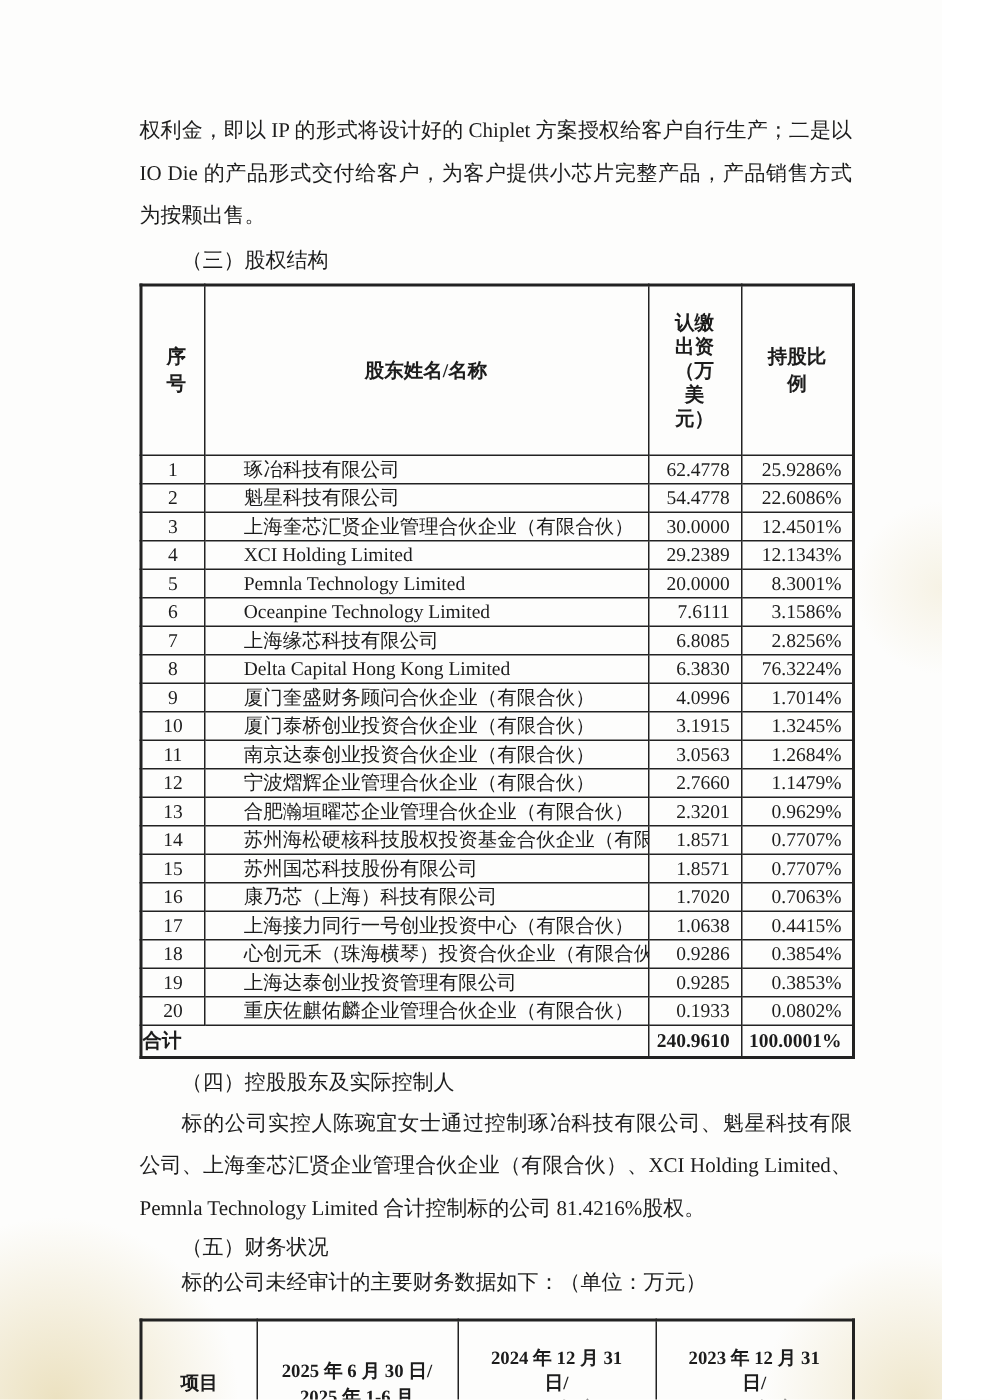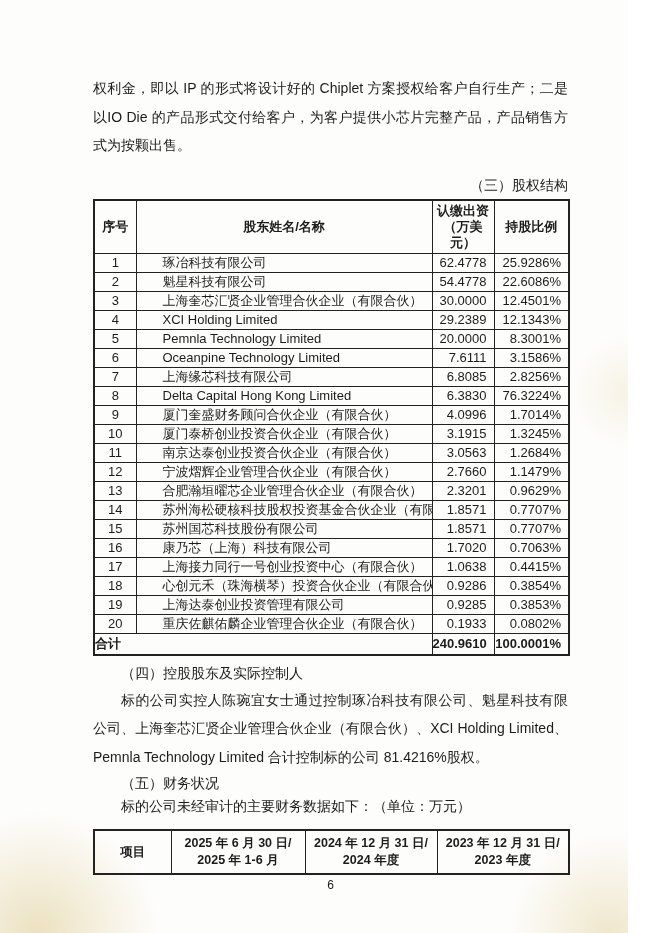--- a/index.html
+++ b/index.html
@@ -2,21 +2,21 @@
 <html><head>
 <meta charset="utf-8">
 <style>
   html, body { margin: 0; padding: 0; }
   .page {
     position: relative;
     width: 628px;
     height: 933px;
     overflow: hidden;
     color: #1c1c1c;
-    font-family: Liberation Sans, sans-serif;
+    font-family: Liberation Serif, serif;
     background:
       radial-gradient(circle at 6% 100%, rgba(230,216,172,.75) 0, rgba(230,216,172,0) 11%),
       radial-gradient(circle at 97% 100%, rgba(230,216,172,.6) 0, rgba(230,216,172,0) 9%),
       radial-gradient(circle at 100% 42%, rgba(238,229,200,.45) 0, rgba(238,229,200,0) 7%),
       #fdfdfc;
   }
   .content {
     position: absolute;
     left: 93px;
     top: 0;
@@ -32,37 +32,37 @@
   .heading {
     font-size: 14px;
     line-height: 26px;
     text-indent: 2em;
   }
   .intro-line {
     font-size: 14px;
     line-height: 25px;
     text-indent: 2em;
   }
-  .h3 { margin-top: 12px; text-align: right; }
+  .h3 { margin-top: 2px; }
   .h4 { margin-top: 4px; }
   .h5 { line-height: 24px; }
   .intro5 { line-height: 22px; }
 
   table {
     border-collapse: collapse;
     table-layout: fixed;
     width: 475px;
     margin-top: 1px;
   }
   table, th, td { border: 1px solid #222; }
   table { border-width: 2px; }
   th {
     font-size: 13px;
     font-weight: bold;
-    padding: 2px;
+    padding: 16px;
     text-align: center;
     vertical-align: middle;
   }
   .sh-head th { height: 38px; }
   .cap-line { line-height: 16px; font-size: 13px; }
   td {
     font-size: 13px;
     height: 18px;
     line-height: 18px;
     padding: 0;

